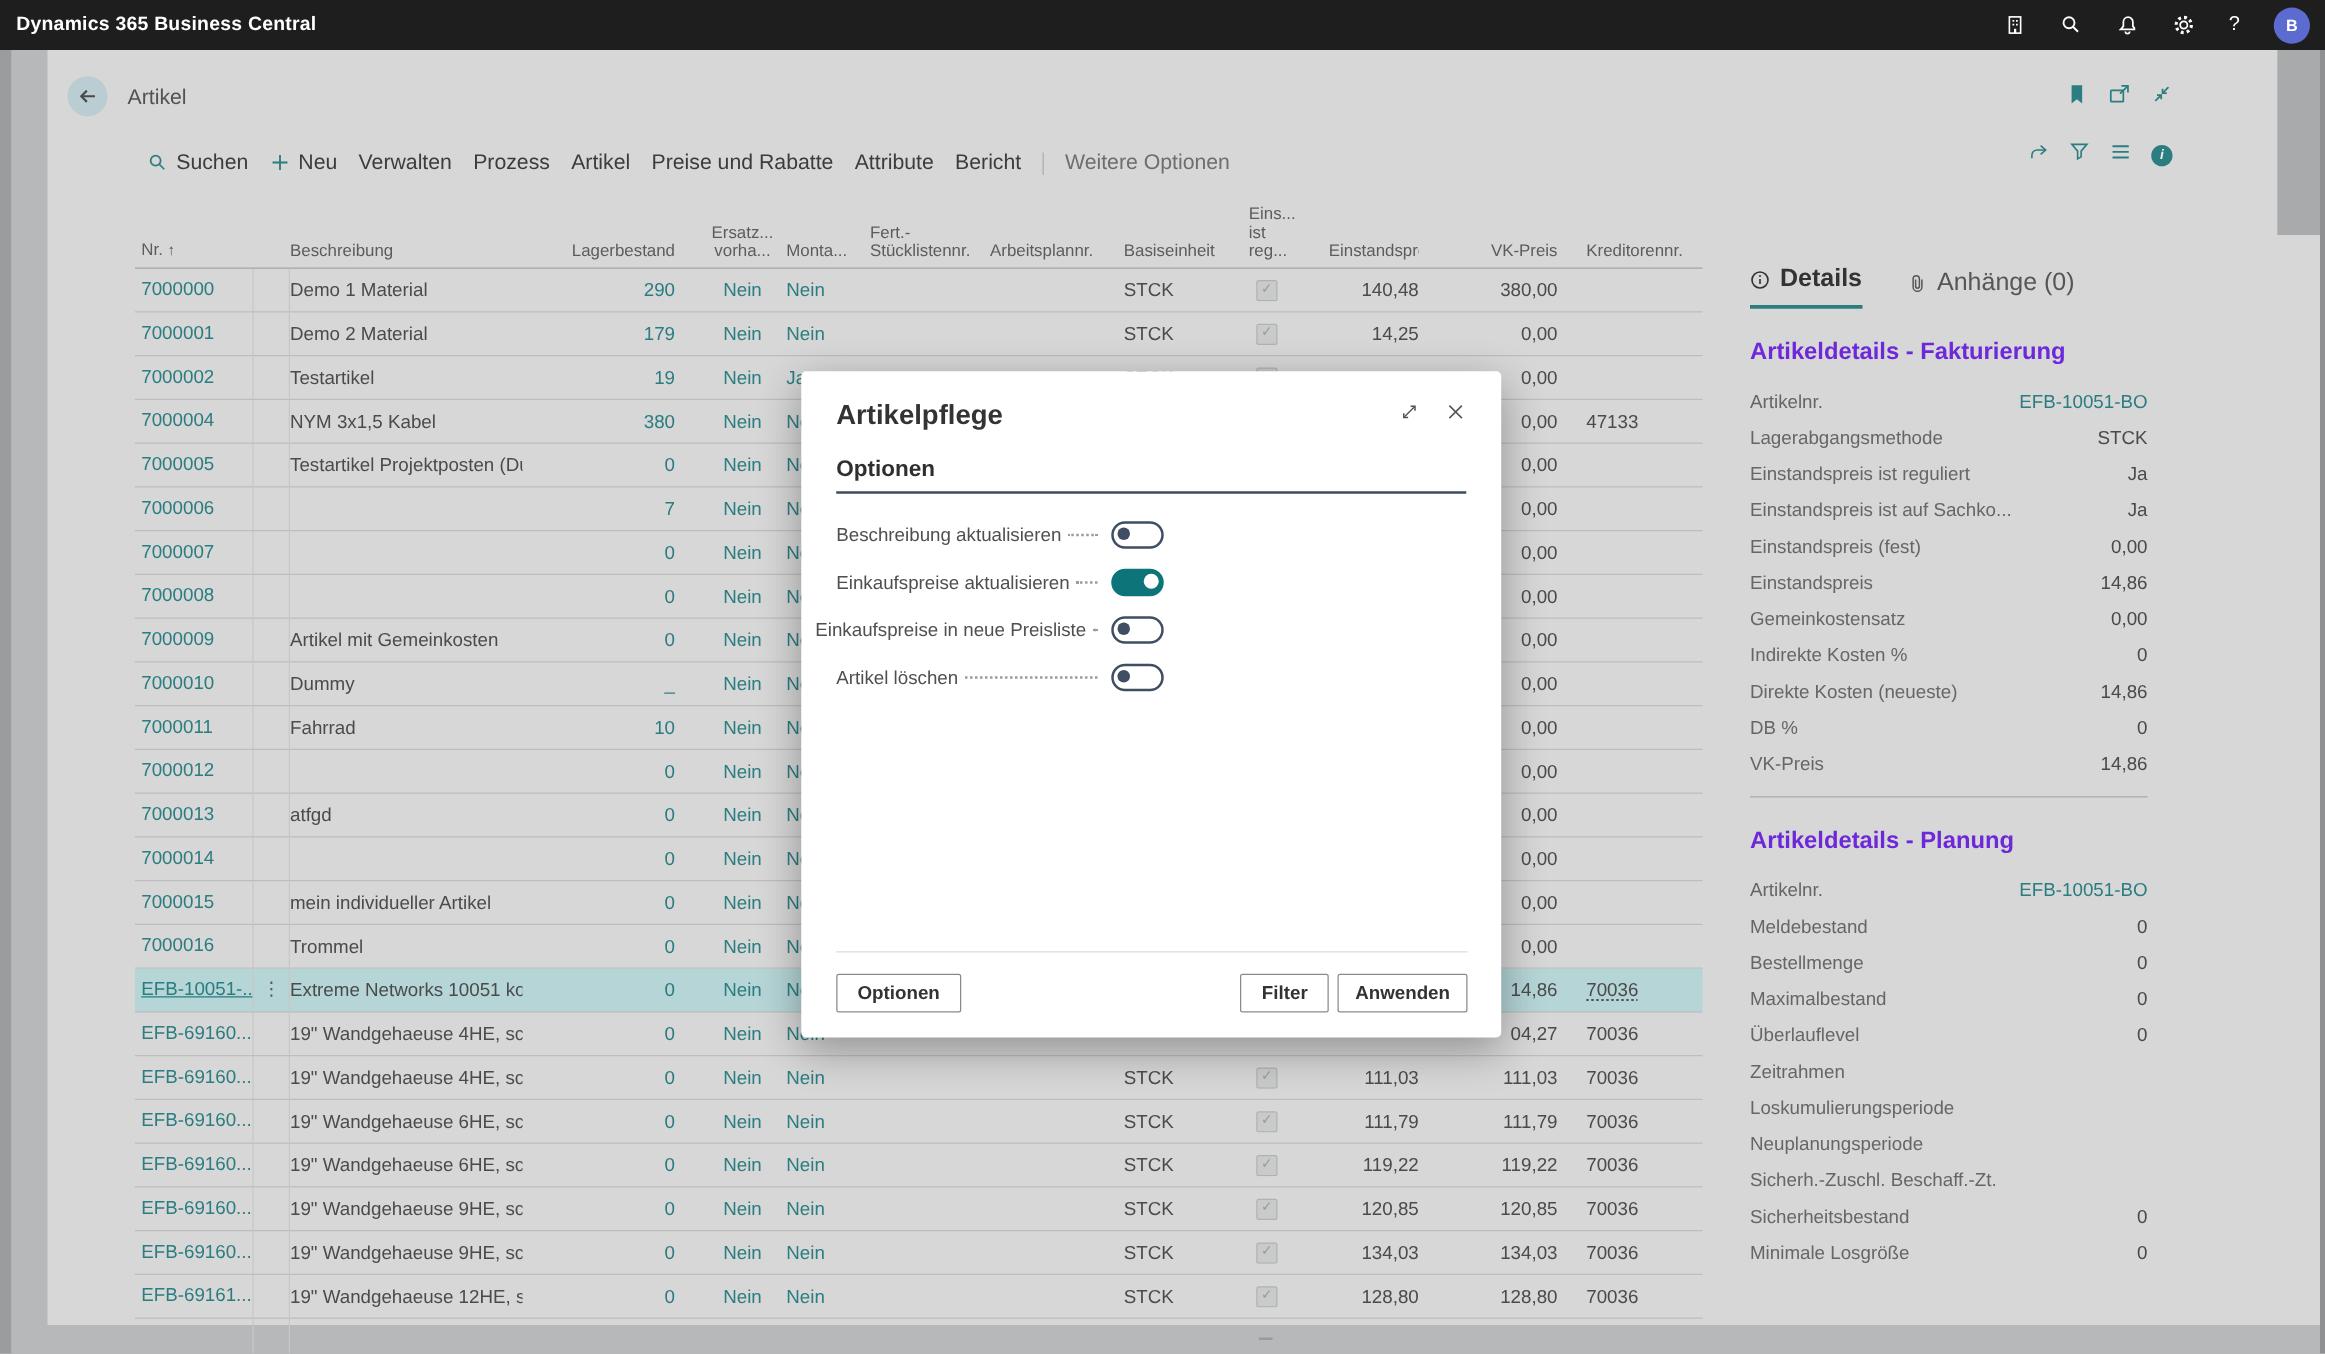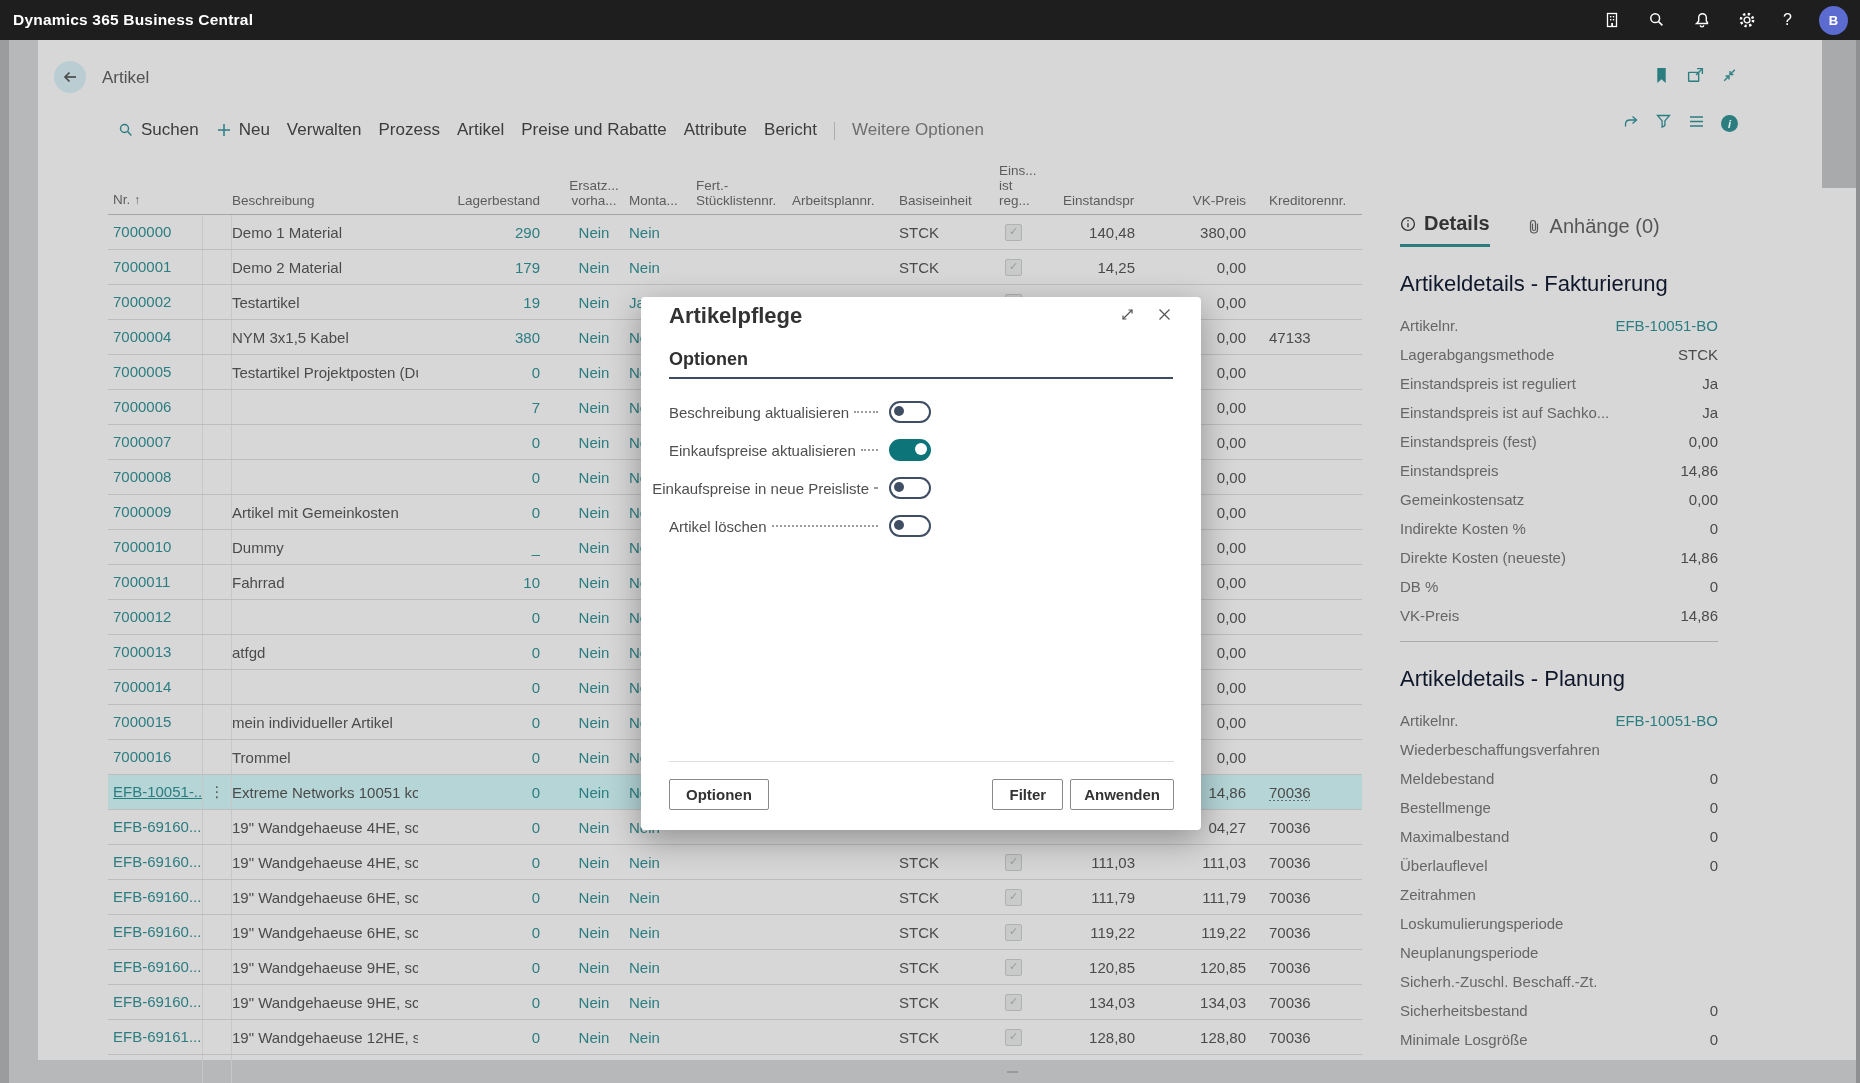--- a/index.html
+++ b/index.html
@@ -61,21 +61,21 @@
   .trow.partial .c:nth-child(1),.trow.partial .c:nth-child(2){height:30px;line-height:30px;}
   .c.desc{padding-right:8px;}
   .u{text-decoration:underline;}
   .u-dot{text-decoration:underline dotted;text-underline-offset:3px;}
   .cbx{display:inline-block;width:15px;height:15px;border:1px solid #b0b2b2;background:#c9cbcb;border-radius:2px;
        color:#989b9b;font-size:11px;line-height:13px;text-align:center;margin-left:6px;vertical-align:middle;}
   .dash{display:inline-block;width:11px;height:2px;background:#9a9a9a;margin-left:8px;vertical-align:middle;}
   
   .dialog{position:absolute;left:641px;top:297px;width:560px;height:533px;background:#fff;border-radius:4px;
           box-shadow:0 10px 34px rgba(0,0,0,.33);z-index:20;box-sizing:border-box;padding:0 28px;}
-  .dlg-head{display:flex;align-items:center;margin-top:4px;height:30px;}
+  .dlg-head{display:flex;align-items:center;margin-top:20px;height:30px;}
   .dlg-title{font-size:22px;font-weight:600;color:#333;}
   .dlg-icons{margin-left:auto;display:flex;gap:20px;color:#555;}
   .dlg-icons .ic{width:17px;height:17px;}
   .dlg-section{margin-top:18px;font-size:18px;font-weight:600;color:#2f2f2f;padding-bottom:7px;
                border-bottom:2px solid #3d4c5c;}
   .dlg-toggles{margin-top:14px;}
   .toggle-row{display:flex;align-items:center;height:38px;}
   .lwrap{width:214px;display:flex;align-items:center;justify-content:flex-end;}
   .tlabel{font-size:15px;color:#4f4f4f;white-space:nowrap;}
   .leader{flex:1;border-bottom:2px dotted #9c9c9c;height:0;margin:0 5px;min-width:4px;}
@@ -89,21 +89,21 @@
   .btn{height:31px;background:#fff;border:1px solid #8a8a8a;border-radius:2px;font-size:15px;font-weight:600;
        color:#333;padding:0 16px;font-family:inherit;}
   .btn.apply{margin-left:7px;padding:0 13px;}
   .spacer{flex:1;}
   
   .details{position:absolute;left:1400px;top:212px;width:318px;z-index:4;}
   .dtabs{display:flex;gap:36px;align-items:flex-end;}
   .dtab{display:flex;align-items:center;gap:8px;font-size:20px;color:#565656;padding-bottom:9px;}
   .dtab.active{color:#333;font-weight:700;border-bottom:3px solid var(--accent);}
   .dtab .ic{width:16px;height:16px;}
-  .dsec-title{margin-top:24px;font-size:22px;font-weight:400;color:#0f172a;}
+  .dsec-title{margin-top:24px;font-size:19px;font-weight:700;color:#6d28d9;}
   .dfields{margin-top:14px;}
   .dfrow{display:flex;align-items:center;height:29px;font-size:15px;}
   .dlabel{flex:1;color:#666;white-space:nowrap;overflow:hidden;}
   .dvalue{color:#4a4a4a;white-space:nowrap;}
   .dvalue.c-link{color:var(--accent);}
   .dsep{height:1px;background:#ababab;margin:11px 0 2px 0;}
 </style>
 </head>
 <body>
 
@@ -760,24 +760,20 @@
           </div>
         </div>
         <div class="dsep"></div>
         <div class="dsec-title">Artikeldetails - Planung</div>
         <div class="dfields">
           <div class="dfrow">
             <span class="dlabel">Artikelnr.</span>
             <span class="dvalue c-link">EFB-10051-BO</span>
           </div>
           <div class="dfrow">
-            <span class="dlabel">Wiederbeschaffungsverfahren</span>
-            <span class="dvalue"></span>
-          </div>
-          <div class="dfrow">
             <span class="dlabel">Meldebestand</span>
             <span class="dvalue">0</span>
           </div>
           <div class="dfrow">
             <span class="dlabel">Bestellmenge</span>
             <span class="dvalue">0</span>
           </div>
           <div class="dfrow">
             <span class="dlabel">Maximalbestand</span>
             <span class="dvalue">0</span>

